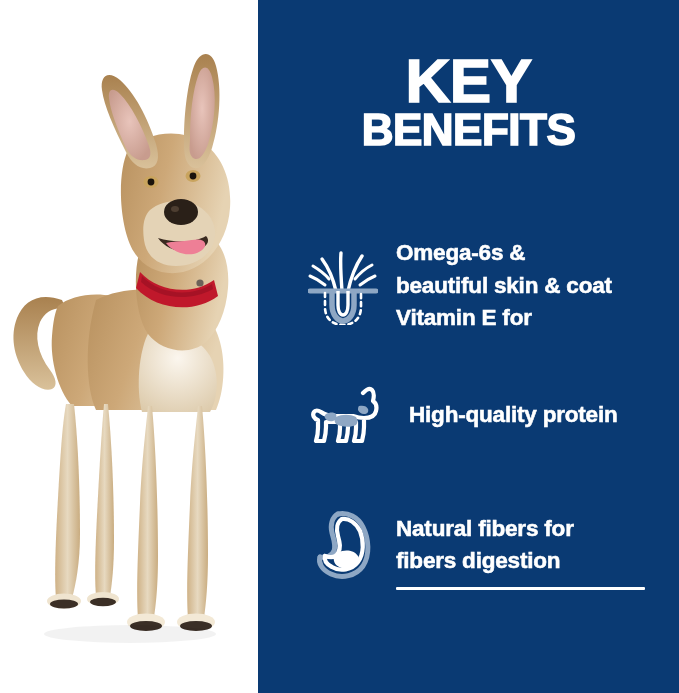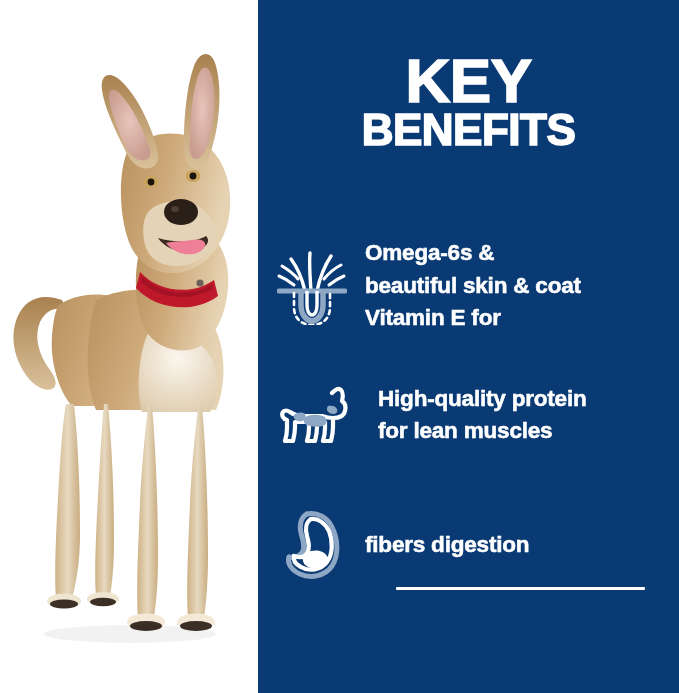--- a/index.html
+++ b/index.html
@@ -23,21 +23,21 @@
     text-align:center;color:#ffffff;
     font-family:"Liberation Sans", sans-serif;
     font-weight:bold;letter-spacing:-0.5px;line-height:0.93;
     font-size:62px;
     -webkit-text-stroke:1.6px #ffffff;
   }
   .title .l1{display:block;font-size:62px;}
   .title .l2{display:block;font-size:44px;}
 
   .benefits{position:absolute;left:0;top:222px;width:421px;}
-  .benefit{position:relative;display:flex;align-items:center;width:421px;box-sizing:border-box;padding:0 22px 0 17px;}
+  .benefit{position:relative;display:flex;align-items:center;width:421px;box-sizing:border-box;padding:0 22px 0 48px;}
   .b1{height:128px;}
   .b2{height:130px;gap:13px;}
   .b3{height:130px;}
 
   .icon-wrap{width:74px;min-width:74px;height:84px;display:flex;align-items:center;justify-content:center;margin-right:16px;}
   .icon-wrap svg{display:block;}
 
   .b-text{
     color:#ffffff;font-weight:bold;
     font-size:22.5px;line-height:32.5px;
@@ -187,34 +187,34 @@
                      L12 44 C12 50 11 54 10 57 L18 57 C19 53 20 48 20 43 L20 38 L34 38 L34 44
                      C34 50 33 54 32 57 L40 57 C41 53 42 48 42 43 L42 38 L50 38 L50 44
                      C50 50 49 54 48 57 L56 57 C57 53 58 48 58 43 L58 34" fill="none" stroke="#ffffff" stroke-width="4.2" stroke-linejoin="round" stroke-linecap="round"></path>
             <path d="M30 33 C36 30 44 30 50 33 C52 36 52 39 50 41 C44 44 35 43 30 40 C28 37 28 35 30 33 Z" fill="#8ea7c4"></path>
             <path d="M20 30 C24 28 28 28 30 30 C31 33 30 36 27 37 C23 38 20 36 19 34 C18 32 19 31 20 30 Z" fill="#8ea7c4"></path>
             <path d="M53 22 C57 21 61 22 62 25 C63 28 61 30 58 30 C55 30 53 28 52 26 C52 24 52 23 53 22 Z" fill="#8ea7c4"></path>
           </svg>
         </div>
         <div class="b-text">
           <span>High-quality protein</span>
-          <span>for lean muscles</span>
         </div>
       </div>
 
       <div class="benefit b3">
         <div class="icon-wrap">
           <svg width="70" height="72" viewBox="0 0 70 72">
             <path d="M30 5 C40 3 50 8 55 18 C61 30 62 46 55 57 C48 67 34 70 23 65 C14 61 10 54 12 48" fill="none" stroke="#8ea7c4" stroke-width="5" stroke-linecap="round"></path>
             <path d="M30 5 C24 8 22 16 24 24 C26 31 28 36 26 42 C24 47 18 49 12 48" fill="none" stroke="#8ea7c4" stroke-width="5" stroke-linecap="round"></path>
             <path d="M34 10 C41 9 48 14 52 22 C56 32 56 45 50 53 C44 61 32 63 24 58 C18 55 16 51 17 47" fill="none" stroke="#ffffff" stroke-width="4.2" stroke-linecap="round"></path>
             <path d="M34 10 C29 13 28 20 30 27 C32 34 33 39 30 44 C28 48 23 49 17 47" fill="none" stroke="#ffffff" stroke-width="4.2" stroke-linecap="round"></path>
             <path d="M30 44 C36 40 46 41 50 47 C53 52 50 57 43 59 C34 61 27 57 26 52 C25 48 27 45 30 44 Z" fill="#ffffff"></path>
           </svg>
         </div>
         <div class="b-text">
+          <span>Natural fibers for</span>
           <span>fibers digestion</span>
         </div>
       </div>
 
     </div>
   </div>
 </div>
 
 </body></html>

